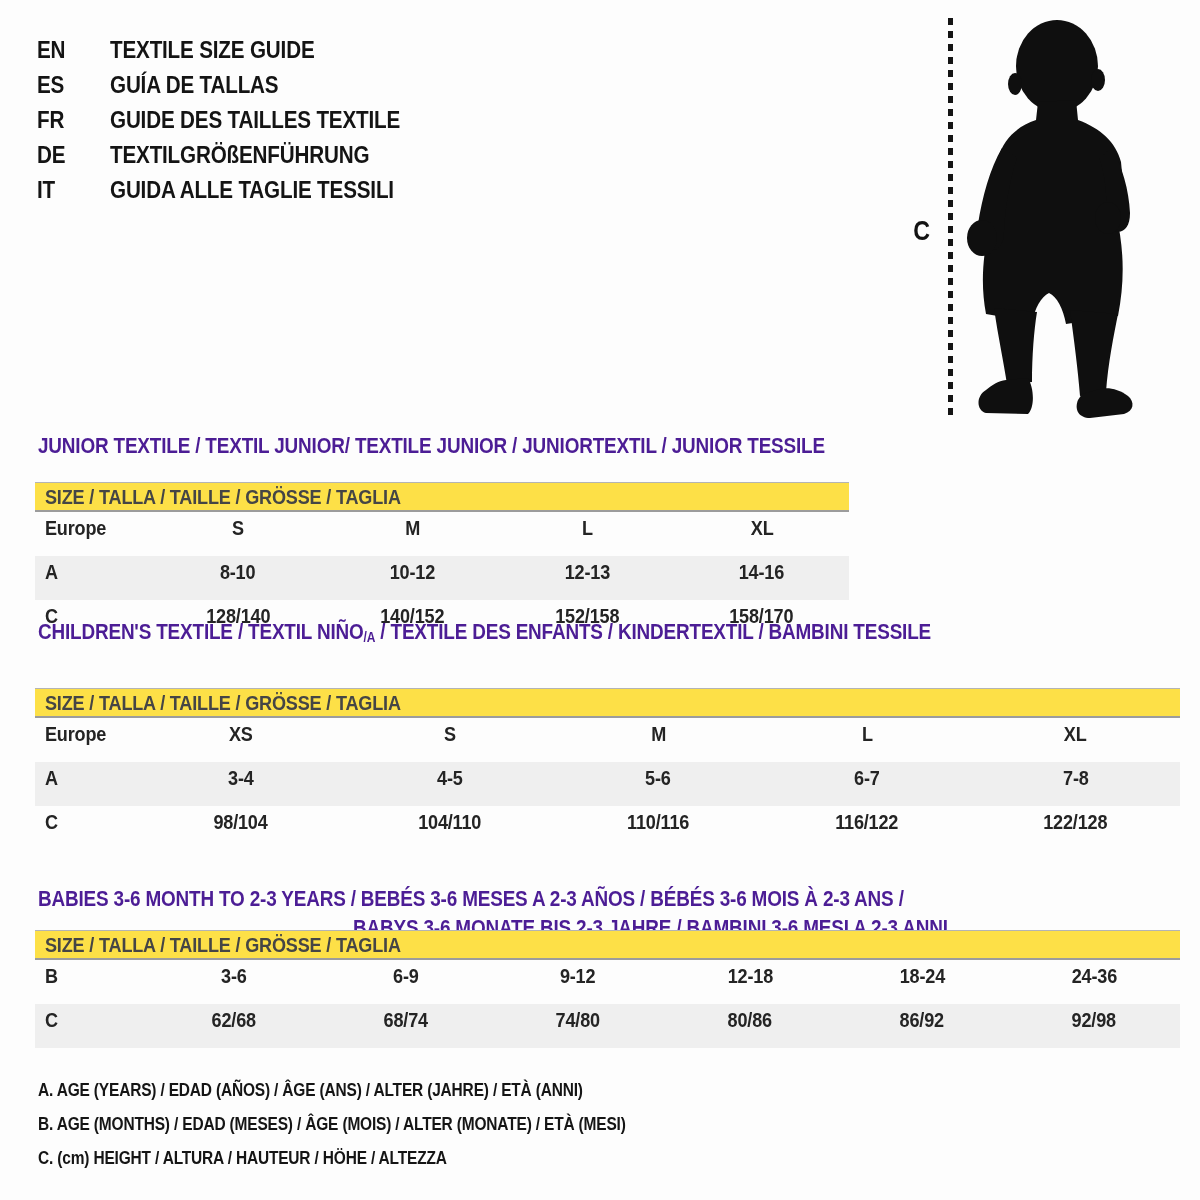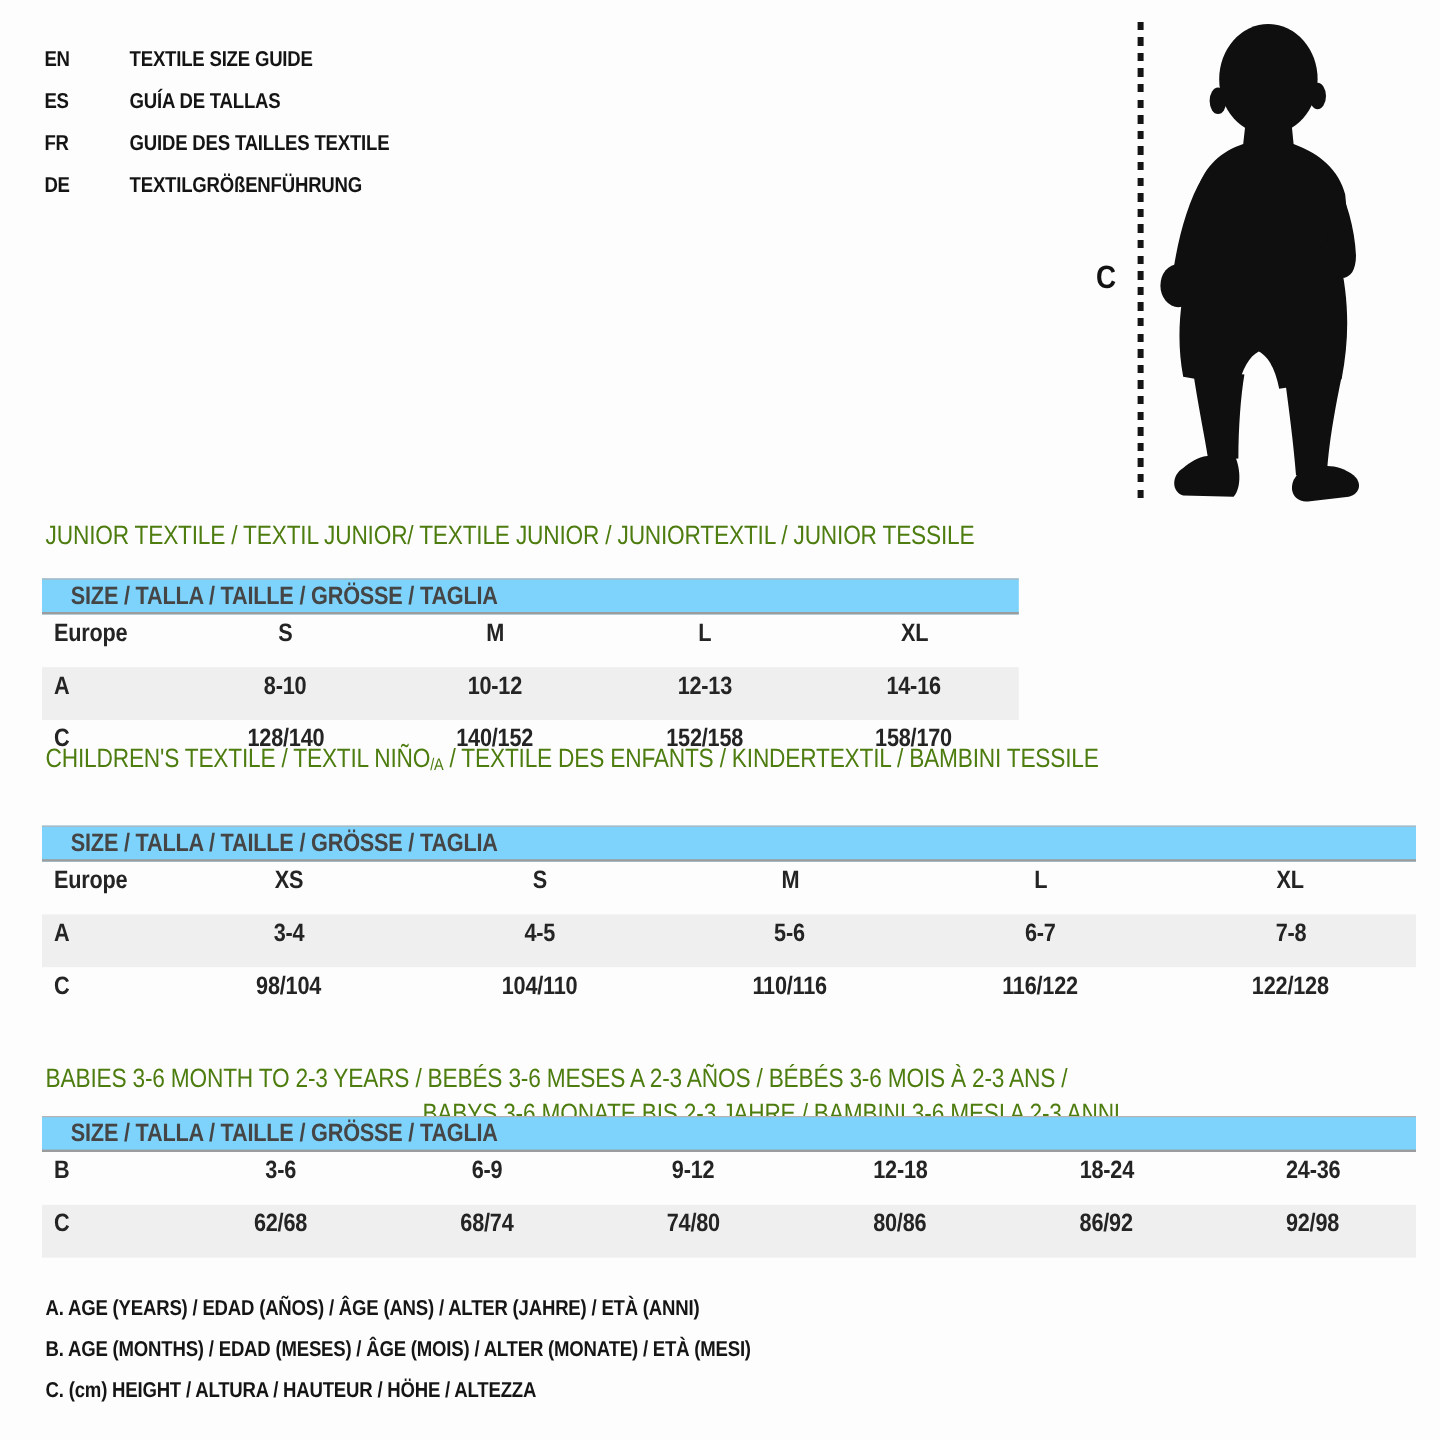--- a/index.html
+++ b/index.html
@@ -11,44 +11,44 @@
   }
   .abs { position:absolute; }
 
   
   .cx { display:inline-block; transform:scaleX(0.86); transform-origin:center center;
         white-space:nowrap; letter-spacing:-0.2px; }
   .cx.left { transform-origin:left center; }
 
   
   .lang-block { left:37px; top:32px; }
-  .lang-row { height:35px; line-height:35px; font-size:18px; font-weight:bold; color:#141414; }
+  .lang-row { height:35px; line-height:35px; font-size:24px; font-weight:bold; color:#141414; }
   .lang-code { display:inline-block; width:66px; vertical-align:top; }
 
   
   .measure-line { left:948px; top:18px; width:5px; height:398px;
     background:repeating-linear-gradient(to bottom,#141414 0 7px,transparent 7px 13px); }
   .measure-label { left:912px; top:216px; font-size:27px; font-weight:bold; color:#121212; }
   .silhouette { left:958px; top:16px; }
 
   
-  .sec-title { font-size:22px; font-weight:normal; color:#4d7c0f; line-height:24px; }
+  .sec-title { font-size:22px; font-weight:bold; color:#4c1d95; line-height:24px; }
   .t1 { left:38px; top:434px; }
   .t2 { left:38px; top:620px; }
   .t3 { left:38px; top:884px; line-height:29px;text-align:right; }
   .subsize { font-size:14px; vertical-align:-3px; }
 
   
   .size-table { left:35px; }
   .tbl1 { top:482px; width:814px; --label-w:13%; }
   .tbl2 { top:688px; width:1145px; --label-w:8%; }
   .tbl3 { top:930px; width:1145px; --label-w:9%; }
-  .size-head { height:27px; line-height:27px; background:#7dd3fc;
+  .size-head { height:27px; line-height:27px; background:#fde047;
     border-top:1px solid #b4b4b4; border-bottom:2px solid #9c9c9c;
-    font-size:21px; font-weight:bold; color:#454545; padding-left:24px; }
+    font-size:21px; font-weight:bold; color:#454545; padding-left:10px; }
   .t-row { display:flex; height:44px; line-height:32px; font-size:21px;
     font-weight:bold; color:#242424; }
   .t-row.shaded { background:#efefef; }
   .t-label { width:var(--label-w); padding-left:10px; text-align:left; }
   .t-cell { flex:1; text-align:center; }
 
   
   .legend { left:38px; top:1073px; }
   .legend-line { height:34px; line-height:34px; font-size:18px; font-weight:bold; color:#151515; }
 </style>
@@ -64,20 +64,24 @@
     <span class="lang-code"><span class="cx left">ES</span></span>
     <span class="cx left">GUÍA DE TALLAS</span>
   </div>
   <div class="lang-row">
     <span class="lang-code"><span class="cx left">FR</span></span>
     <span class="cx left">GUIDE DES TAILLES TEXTILE</span>
   </div>
   <div class="lang-row">
     <span class="lang-code"><span class="cx left">DE</span></span>
     <span class="cx left">TEXTILGRÖßENFÜHRUNG</span>
+  </div>
+  <div class="lang-row">
+    <span class="lang-code"><span class="cx left">IT</span></span>
+    <span class="cx left">GUIDA ALLE TAGLIE TESSILI</span>
   </div>
 </div>
 
 <div class="abs measure-line"></div>
 <div class="abs measure-label"><span class="cx">C</span></div>
 <svg class="abs silhouette" width="182" height="406" viewBox="0 0 182 406" fill="#0f0f0f" xmlns="http://www.w3.org/2000/svg">
   <ellipse cx="99" cy="50" rx="41" ry="46"></ellipse>
   <ellipse cx="57" cy="68" rx="7" ry="11"></ellipse>
   <ellipse cx="140" cy="64" rx="7" ry="11"></ellipse>
   <path d="M80 86 L118 84 L120 104 C142 112 158 126 163 146 L169 210 L32 214 L40 142 C46 122 60 110 78 104 Z"></path>

